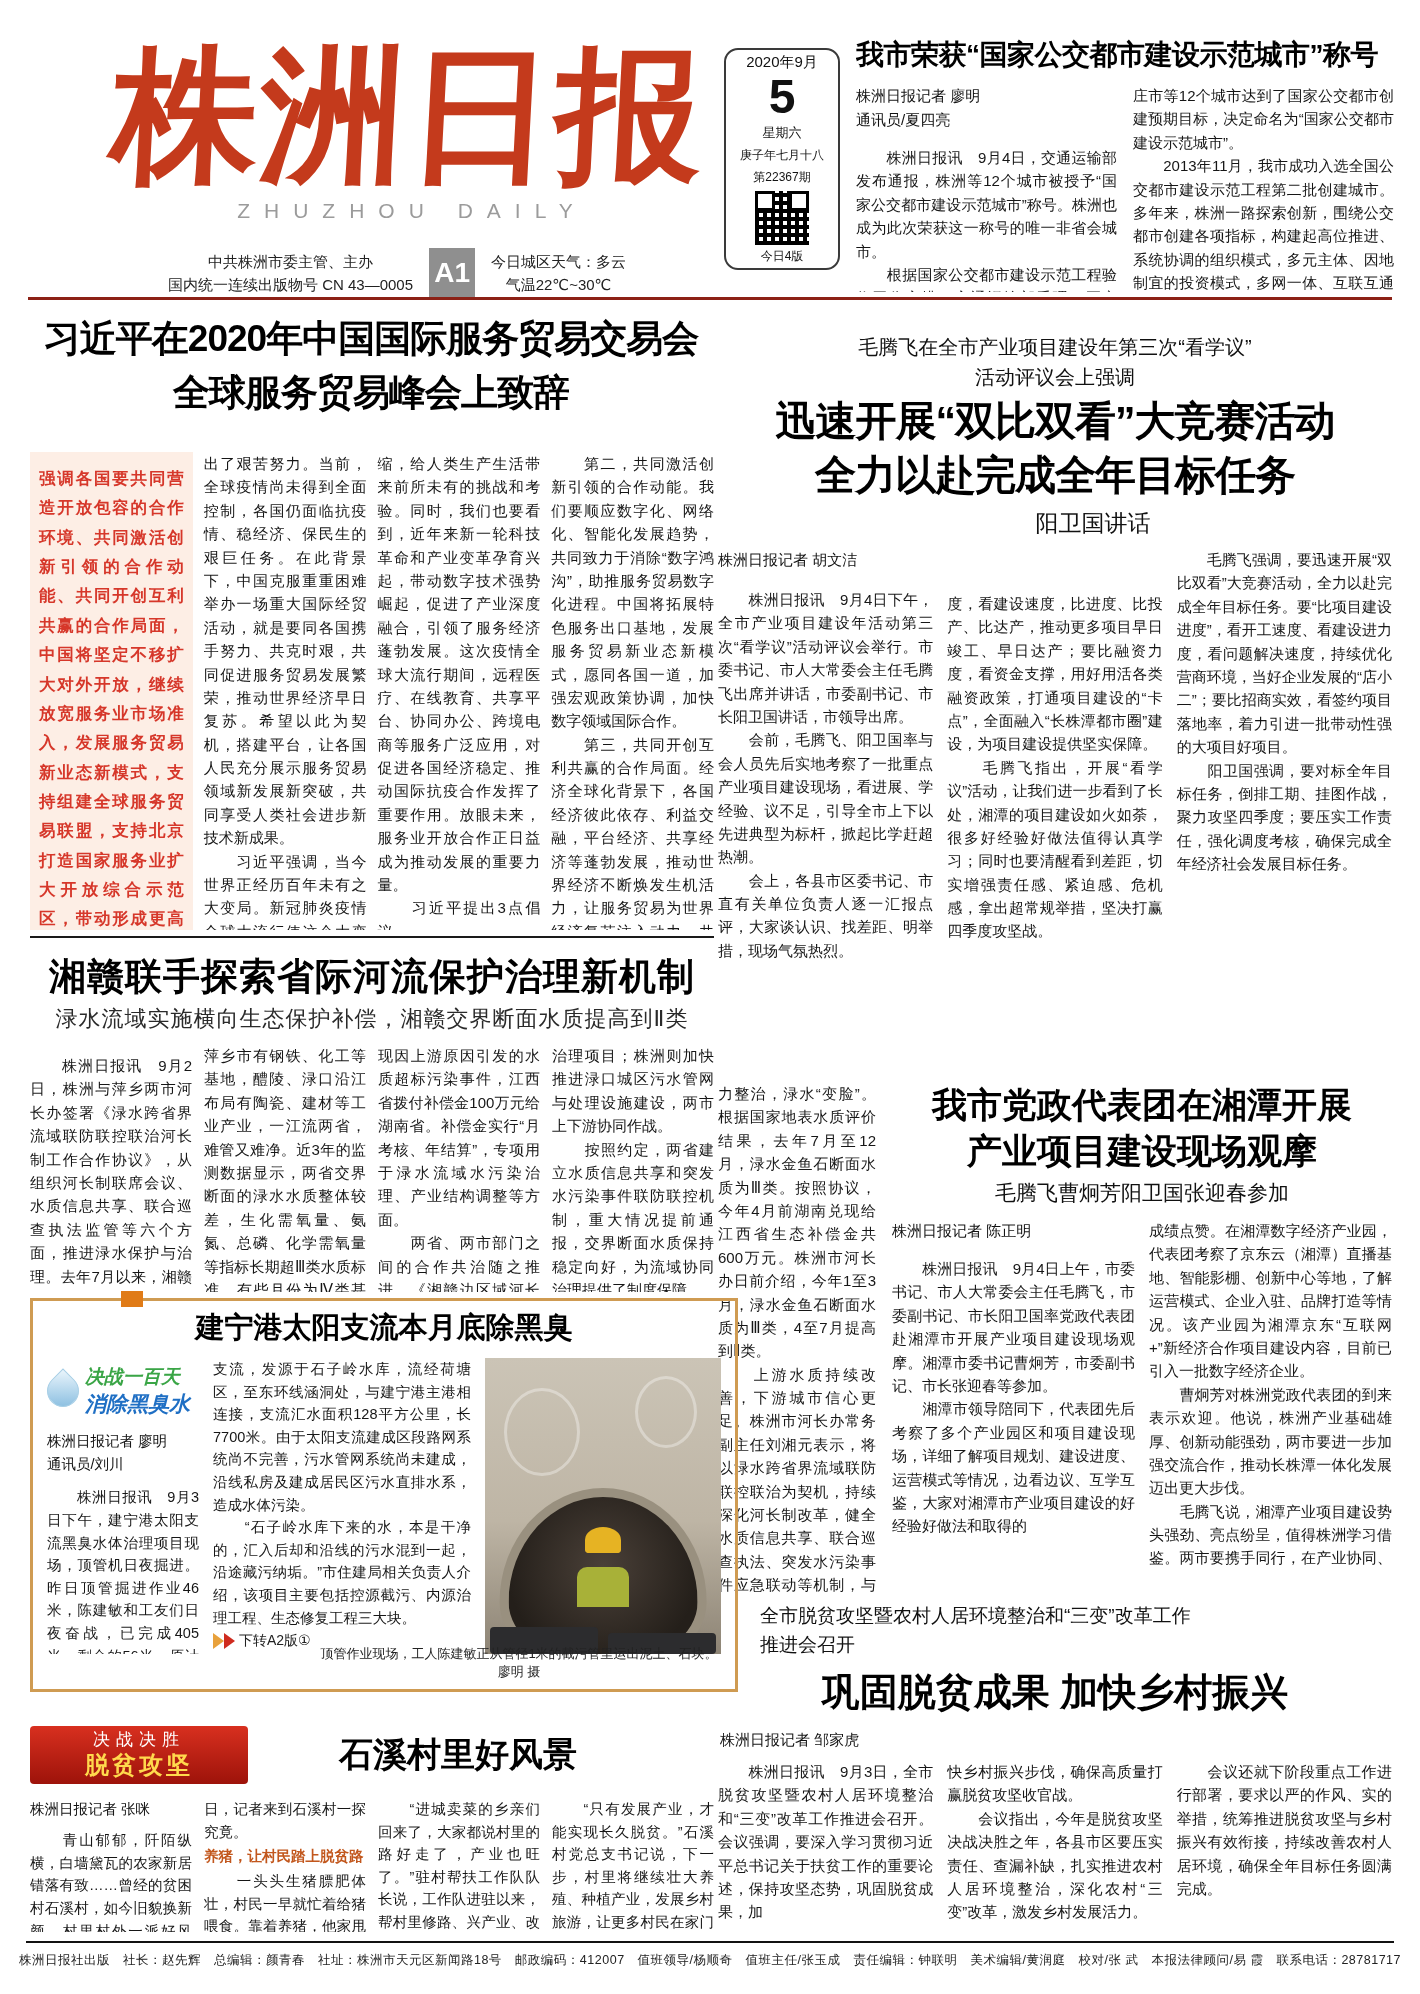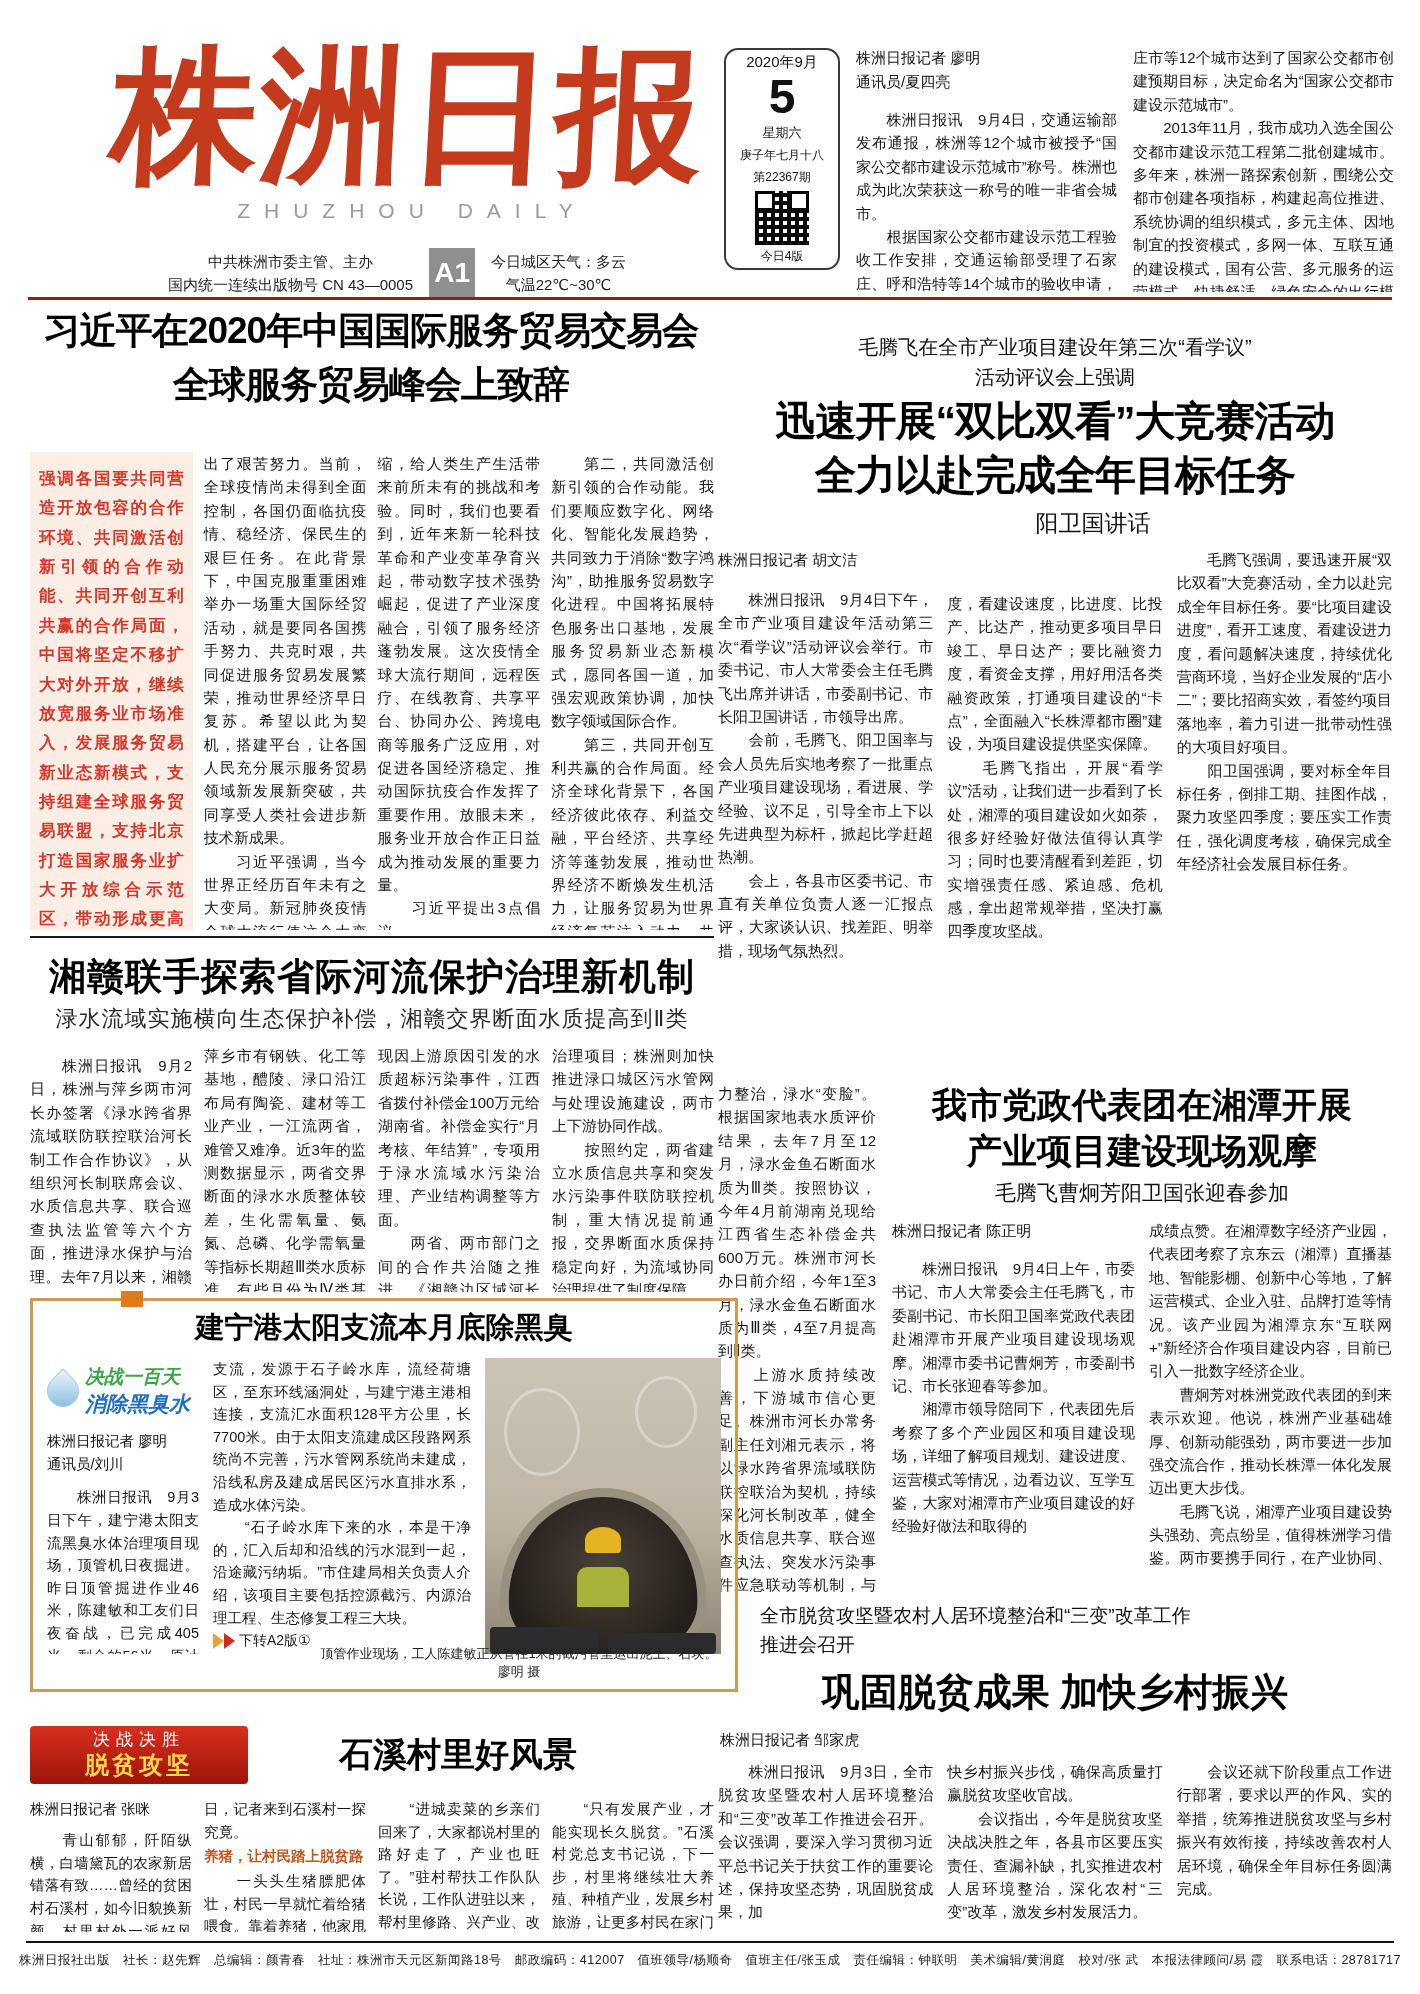--- a/index.html
+++ b/index.html
@@ -115,35 +115,36 @@
     <div class="db-month">2020年9月</div>
     <div class="db-day">5</div>
     <div class="db-week">星期六</div>
     <div class="db-lunar">庚子年七月十八</div>
     <div class="db-issue">第22367期</div>
     <div class="qr"></div>
     <div class="db-pages">今日4版</div>
   </div>
 
   <div class="abs clip" style="left:856px;top:36px;width:538px;height:256px;">
+    <div class="tr-head">我市荣获“国家公交都市建设示范城市”称号</div>
     <div class="cols" style="margin-top:10px;">
       <div style="flex:1;">
         <div class="byline" style="white-space:pre-line;">株洲日报记者 廖明
 通讯员/夏四亮</div>
         <div class="body-text" style="margin-top:14px;">　　株洲日报讯　9月4日，交通运输部发布通报，株洲等12个城市被授予“国家公交都市建设示范城市”称号。株洲也成为此次荣获这一称号的唯一非省会城市。
 　　根据国家公交都市建设示范工程验收工作安排，交通运输部受理了石家庄、呼和浩特等14个城市的验收申请，经技术评估、专家现场验收、公示等程序，认定石家</div>
       </div>
       <div class="body-text" style="flex:1;">庄市等12个城市达到了国家公交都市创建预期目标，决定命名为“国家公交都市建设示范城市”。
 　　2013年11月，我市成功入选全国公交都市建设示范工程第二批创建城市。多年来，株洲一路探索创新，围绕公交都市创建各项指标，构建起高位推进、系统协调的组织模式，多元主体、因地制宜的投资模式，多网一体、互联互通的建设模式，国有公营、多元服务的运营模式，快捷舒适、绿色安全的出行模式，以产兴城、以城带产的产交互促模式，基本形成了与城市发展相适应的绿色公交体系。</div>
     </div>
   </div>
 
   <div class="abs rule-red" style="left:28px;top:297px;width:1364px;"></div>
 
-  <div class="abs xi-head" style="left:30px;top:304px;width:682px;">习近平在2020年中国国际服务贸易交易会
+  <div class="abs xi-head" style="left:30px;top:312px;width:682px;">习近平在2020年中国国际服务贸易交易会
 全球服务贸易峰会上致辞</div>
   <div class="abs cols clip" style="left:30px;top:452px;width:684px;height:478px;gap:11px;">
     <div style="flex:1;">
       <div class="intro-box">强调各国要共同营造开放包容的合作环境、共同激活创新引领的合作动能、共同开创互利共赢的合作局面，中国将坚定不移扩大对外开放，继续放宽服务业市场准入，发展服务贸易新业态新模式，支持组建全球服务贸易联盟，支持北京打造国家服务业扩大开放综合示范区，带动形成更高层次改革开放新格局</div>
 
     </div>
     <div class="body-text" style="flex:1;">出了艰苦努力。当前，全球疫情尚未得到全面控制，各国仍面临抗疫情、稳经济、保民生的艰巨任务。在此背景下，中国克服重重困难举办一场重大国际经贸活动，就是要同各国携手努力、共克时艰，共同促进服务贸易发展繁荣，推动世界经济早日复苏。希望以此为契机，搭建平台，让各国人民充分展示服务贸易领域新发展新突破，共同享受人类社会进步新技术新成果。
 　　习近平强调，当今世界正经历百年未有之大变局。新冠肺炎疫情全球大流行使这个大变局加速演进，经济全球化遭遇逆流，保护主义、单边主义上升，世界经济低迷，国际贸易和投资大幅萎</div>
     <div class="body-text" style="flex:1;">缩，给人类生产生活带来前所未有的挑战和考验。同时，我们也要看到，近年来新一轮科技革命和产业变革孕育兴起，带动数字技术强势崛起，促进了产业深度融合，引领了服务经济蓬勃发展。这次疫情全球大流行期间，远程医疗、在线教育、共享平台、协同办公、跨境电商等服务广泛应用，对促进各国经济稳定、推动国际抗疫合作发挥了重要作用。放眼未来，服务业开放合作正日益成为推动发展的重要力量。
 　　习近平提出3点倡议。

